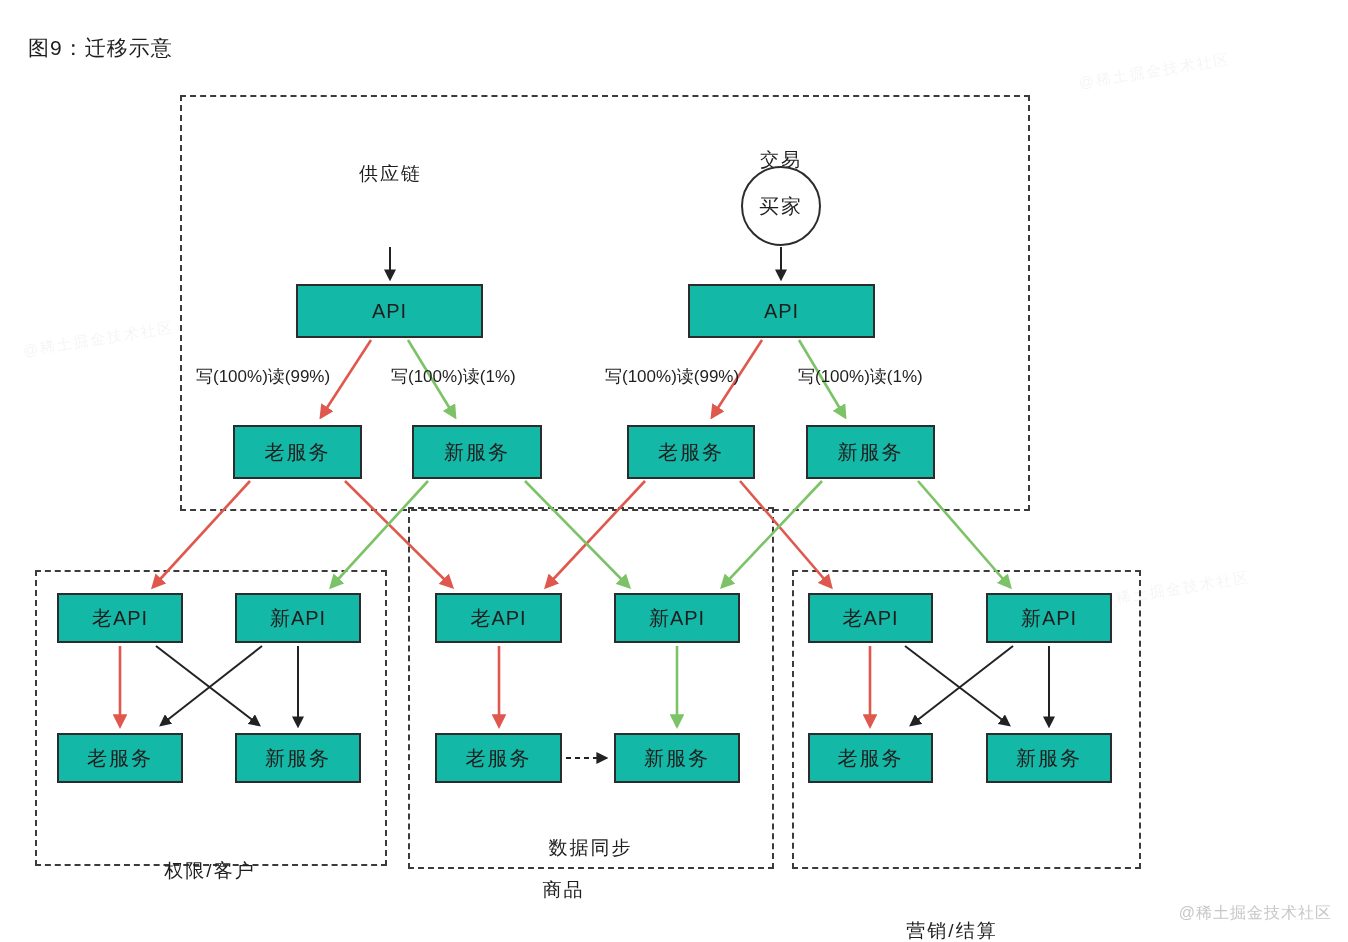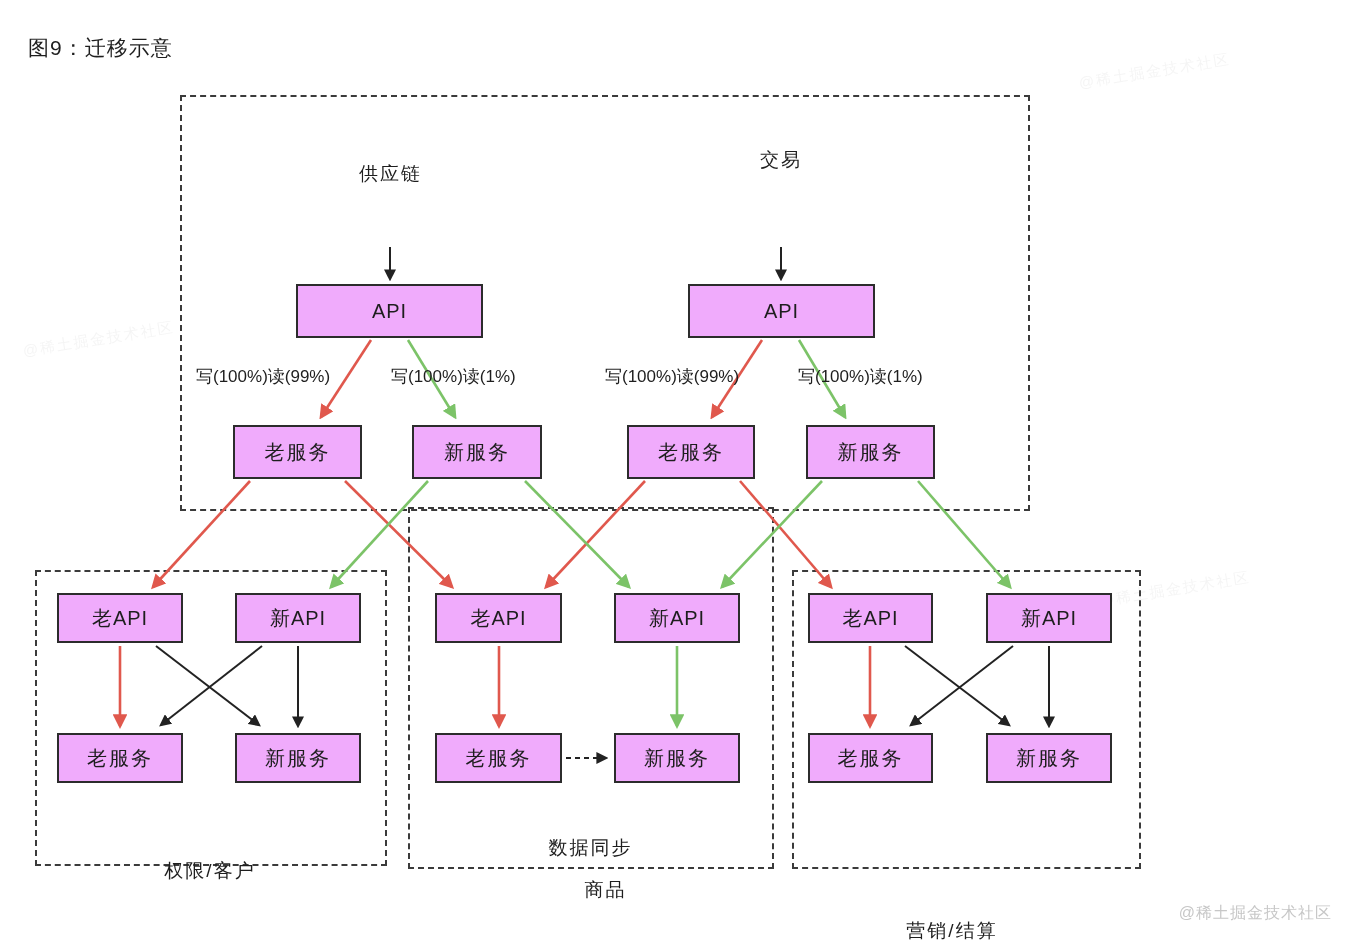--- a/index.html
+++ b/index.html
@@ -1,21 +1,21 @@
 <!DOCTYPE html>
 <html><head>
 <meta charset="utf-8">
 <style>
   html,body{margin:0;padding:0;background:#fff;}
   .canvas{position:relative;width:1348px;height:942px;background:#ffffff;overflow:hidden;
           font-family:"Liberation Sans","DejaVu Sans",sans-serif;color:#1e1e1e;}
   .title{position:absolute;left:28px;top:34px;font-size:21px;letter-spacing:1px;z-index:4;}
   .dashed-box{position:absolute;border:2px dashed #3b3b3b;z-index:1;}
   .node{position:absolute;display:flex;align-items:center;justify-content:center;
-        border:2px solid #2c2c2c;background:#f0abfc;font-size:20px;letter-spacing:2px;z-index:2;box-sizing:border-box;}
+        border:2px solid #2c2c2c;background:#14b8a6;font-size:20px;letter-spacing:2px;z-index:2;box-sizing:border-box;}
   .circle{position:absolute;width:80px;height:80px;border:2px solid #2c2c2c;border-radius:50%;
           display:flex;align-items:center;justify-content:center;font-size:20px;letter-spacing:2px;background:#fff;z-index:2;box-sizing:border-box;}
   .glabel{position:absolute;font-size:19px;text-align:center;letter-spacing:2px;z-index:2;white-space:nowrap;margin-top:48px;}
   .rlabel{position:absolute;font-size:17px;text-align:left;z-index:4;white-space:nowrap;}
   .watermark{position:absolute;right:16px;top:903px;font-size:16px;color:#c7c7c7;z-index:6;letter-spacing:1px;}
   .faint{position:absolute;font-size:15px;color:#777;opacity:0.07;transform:rotate(-9deg);z-index:1;white-space:nowrap;letter-spacing:2px;}
   svg.arrows{position:absolute;left:0;top:0;z-index:3;pointer-events:none;}
 </style>
 </head>
 <body>
@@ -30,38 +30,39 @@
   <div class="dashed-box" style="left:792px;top:570px;width:345px;height:295px;"></div>
 
   <div class="glabel" style="left:338px;top:113px;width:105px;">供应链</div>
   <div class="node" style="left:296px;top:284px;width:187px;height:54px;letter-spacing:1px;">API</div>
   <div class="rlabel" style="left:196px;top:365px;width:175px;">写(100%)读(99%)</div>
   <div class="rlabel" style="left:391px;top:365px;width:155px;">写(100%)读(1%)</div>
   <div class="node" style="left:233px;top:425px;width:129px;height:54px;">老服务</div>
   <div class="node" style="left:412px;top:425px;width:130px;height:54px;">新服务</div>
 
   <div class="glabel" style="left:735px;top:99px;width:92px;">交易</div>
+  <div class="circle" style="left:741px;top:166px;">买家</div>
   <div class="node" style="left:688px;top:284px;width:187px;height:54px;letter-spacing:1px;">API</div>
   <div class="rlabel" style="left:605px;top:365px;width:175px;">写(100%)读(99%)</div>
   <div class="rlabel" style="left:798px;top:365px;width:156px;">写(100%)读(1%)</div>
   <div class="node" style="left:627px;top:425px;width:128px;height:54px;">老服务</div>
   <div class="node" style="left:806px;top:425px;width:129px;height:54px;">新服务</div>
 
   <div class="node" style="left:57px;top:593px;width:126px;height:50px;letter-spacing:1px;">老API</div>
   <div class="node" style="left:235px;top:593px;width:126px;height:50px;letter-spacing:1px;">新API</div>
   <div class="node" style="left:57px;top:733px;width:126px;height:50px;">老服务</div>
   <div class="node" style="left:235px;top:733px;width:126px;height:50px;">新服务</div>
   <div class="glabel" style="left:125px;top:810px;width:170px;">权限/客户</div>
 
   <div class="node" style="left:435px;top:593px;width:127px;height:50px;letter-spacing:1px;">老API</div>
   <div class="node" style="left:614px;top:593px;width:126px;height:50px;letter-spacing:1px;">新API</div>
   <div class="node" style="left:435px;top:733px;width:127px;height:50px;">老服务</div>
   <div class="node" style="left:614px;top:733px;width:126px;height:50px;">新服务</div>
   <div class="glabel" style="left:518px;top:787px;width:145px;">数据同步</div>
-  <div class="glabel" style="left:534px;top:829px;width:143px;">商品</div>
+  <div class="glabel" style="left:492px;top:829px;width:143px;">商品</div>
 
   <div class="node" style="left:808px;top:593px;width:125px;height:50px;letter-spacing:1px;">老API</div>
   <div class="node" style="left:986px;top:593px;width:126px;height:50px;letter-spacing:1px;">新API</div>
   <div class="node" style="left:808px;top:733px;width:125px;height:50px;">老服务</div>
   <div class="node" style="left:986px;top:733px;width:126px;height:50px;">新服务</div>
   <div class="glabel" style="left:867px;top:870px;width:170px;">营销/结算</div>
 
   <svg class="arrows" width="1348" height="942" viewBox="0 0 1348 942">
     <defs>
       <marker id="mB" viewBox="0 0 10 10" refX="8" refY="5" markerWidth="6" markerHeight="6" orient="auto-start-reverse">

